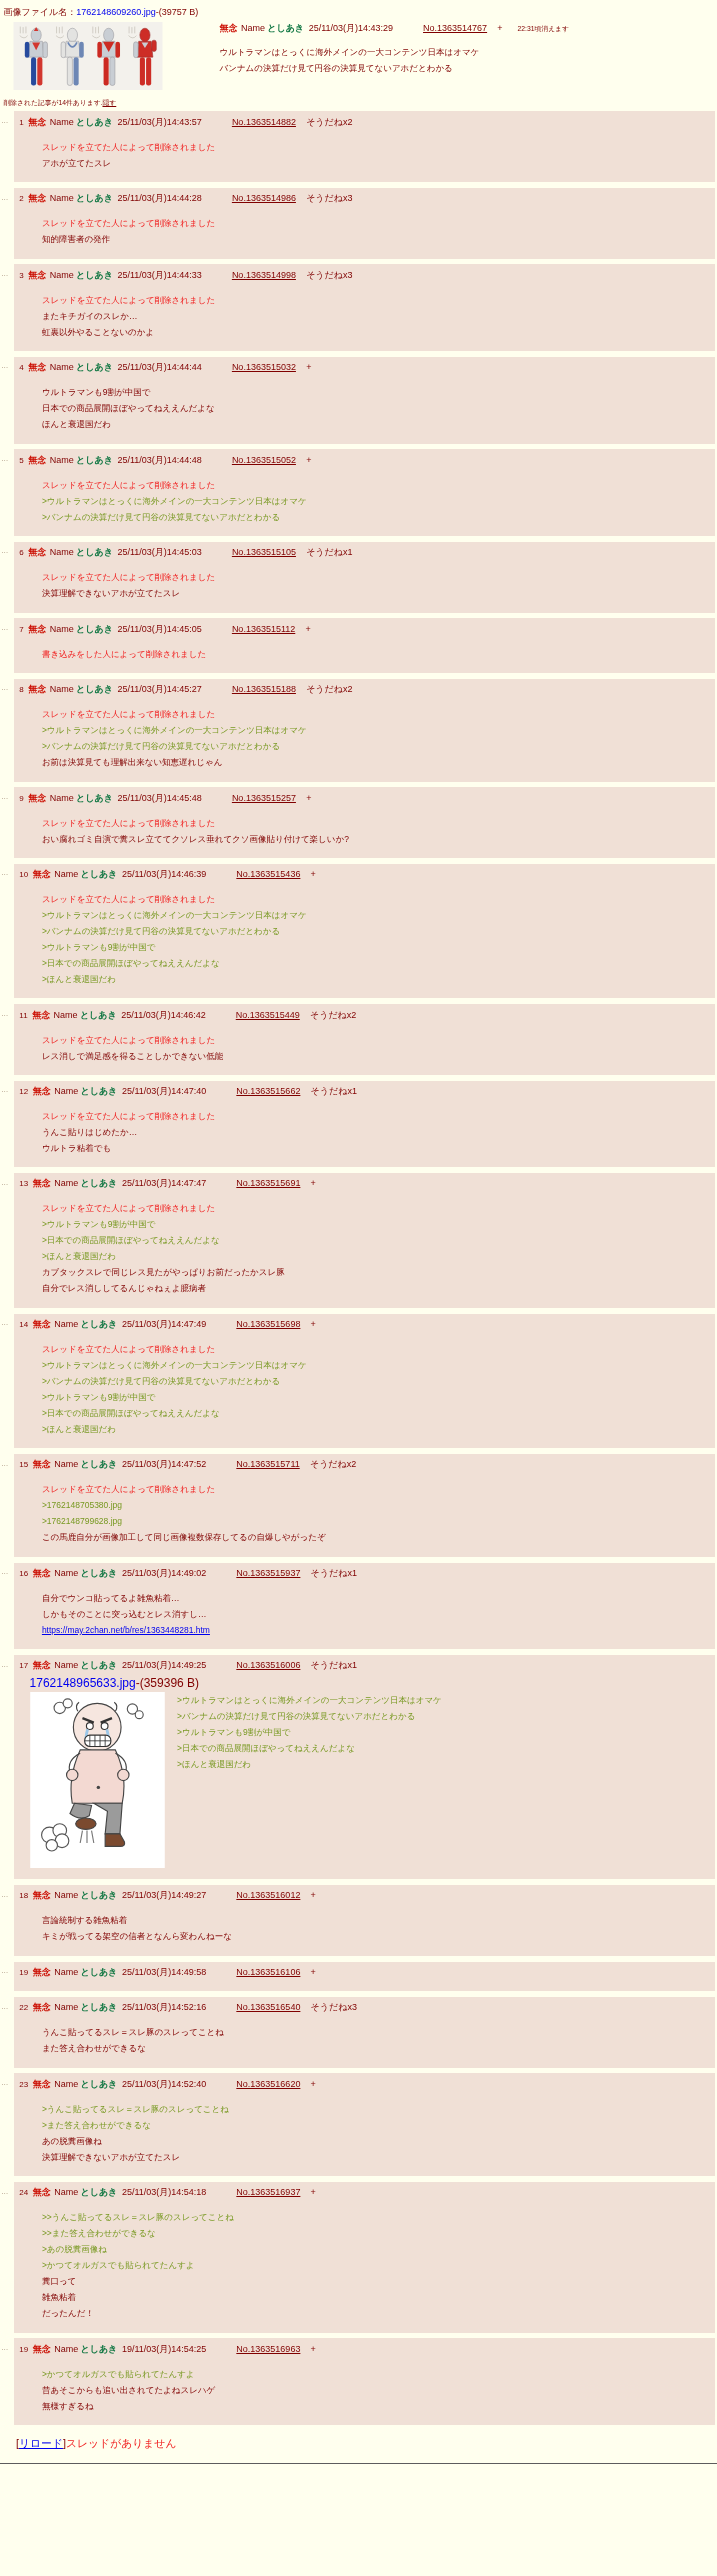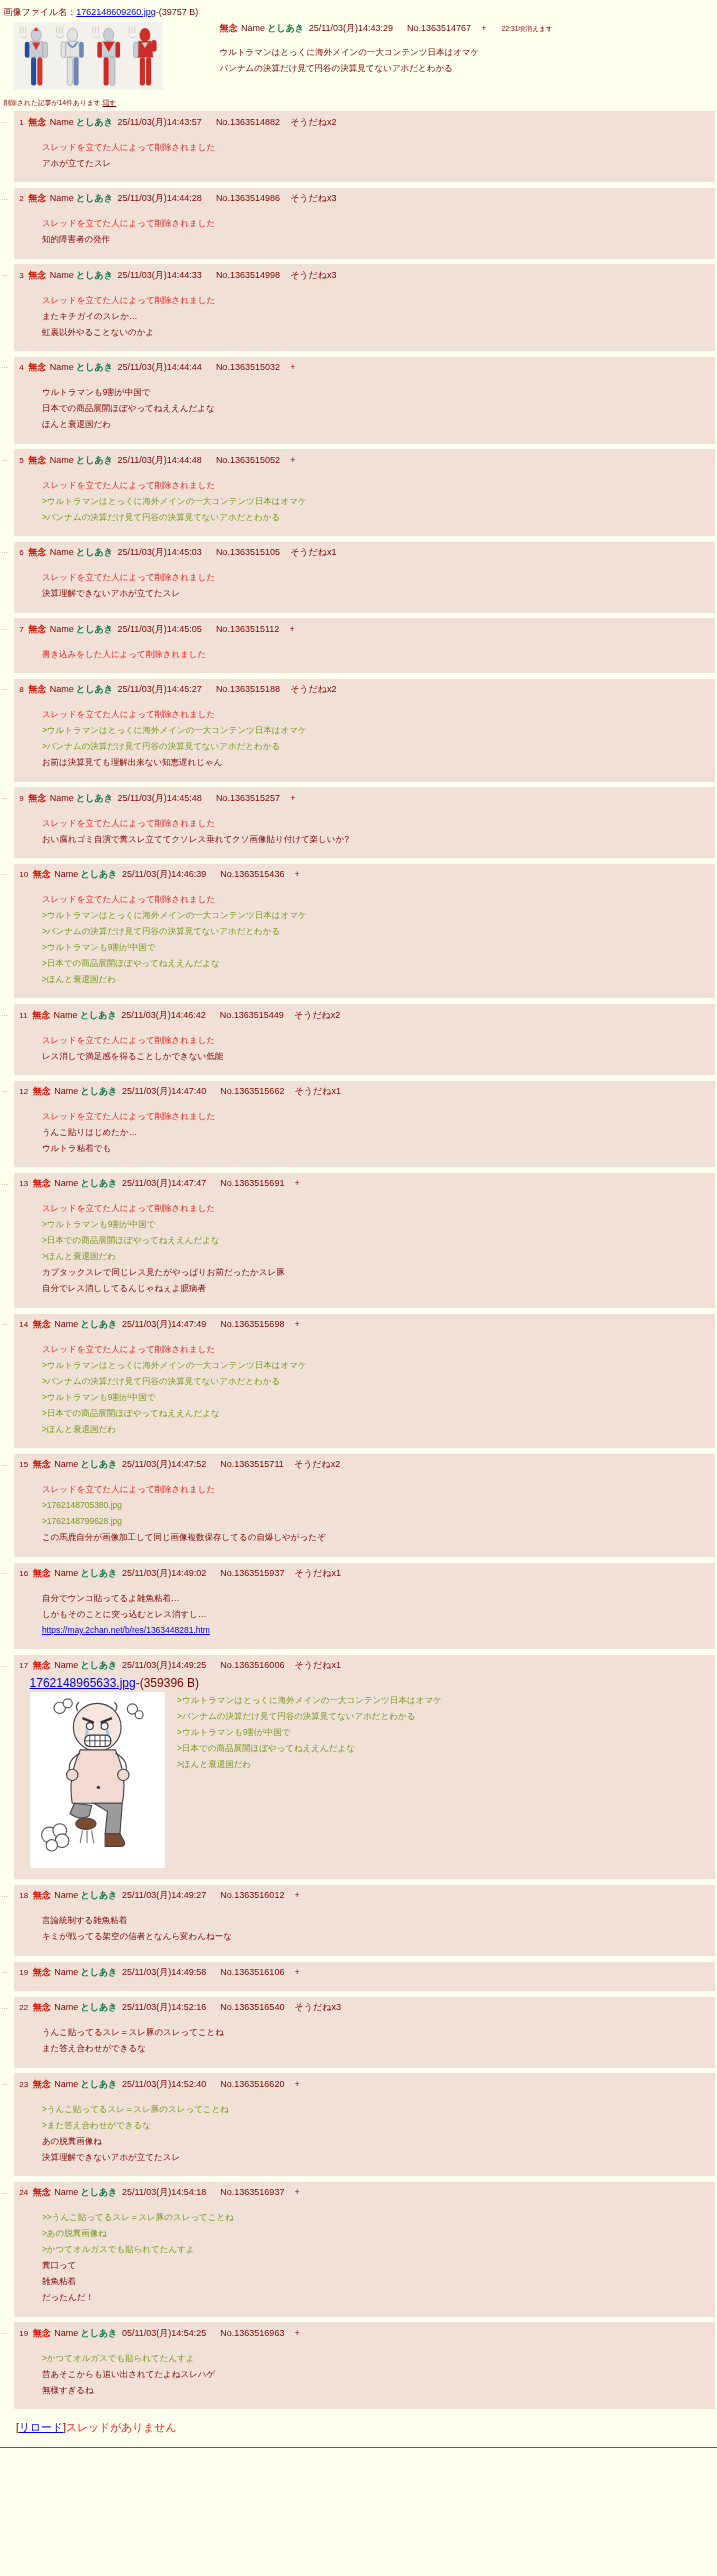--- a/index.html
+++ b/index.html
@@ -5,32 +5,32 @@
   html,body{margin:0;padding:0;}
   body{
     width:717px;
     background:#ffffee;
     color:#800000;
     font-family:"Liberation Sans","DejaVu Sans",sans-serif;
     font-size:8.5px;
   }
   a{cursor:pointer;}
   .topline{padding:5.7px 0 0 3.4px;font-size:9px;}
-  .blue{color:#0000ee;text-decoration:underline;}
+  .blue{color:#0000ee;}
   
   .op{display:flex;margin:3.4px 0 0 12.5px;align-items:flex-start;}
   .op-thumb{flex:none;width:150px;height:68px;display:block;}
   .op-thumb svg{display:block;}
   .op-right{margin-left:57px;}
   .op-head{font-size:9px;line-height:13.7px;white-space:nowrap;}
   .subject{color:#cc1105;font-weight:bold;}
   .name{color:#117743;font-weight:bold;margin-left:2.3px;}
   .nlabel{margin-left:3.4px;}
   .rdate{margin-left:4.6px;}
-  a.rno{color:#800000;margin-left:6px;padding-left:8px;}
+  a.rno{color:#800000;text-decoration:underline;margin-left:22px;padding-left:8px;}
   a.sodane{color:#800000;text-decoration:none;margin-left:10.2px;}
   .expire{font-size:6.8px;margin-left:15px;}
   .op-text{margin-top:9px;line-height:15.4px;}
   .delnotice{margin:8px 0 3.4px 3.4px;font-size:6.8px;}
   .hidelink{color:#800000;text-decoration:underline;}
   
   .row{display:flex;margin:0 2.3px 5.7px 1.1px;align-items:stretch;}
   .dots{flex:none;width:12.5px;padding-top:4.6px;font-size:7.4px;color:#9d8570;}
   .rbox{flex:1;background:#f0e0d6;padding:3.4px 4.6px 11.4px 2.3px;}
   .rhead{font-size:9px;line-height:15px;white-space:nowrap;}
@@ -494,34 +494,35 @@
 
   <div class="row">
     <span class="dots">…</span>
     <div class="rbox">
       <div class="rhead">
         <span class="rnum">24</span><span class="subject">無念</span><span class="nlabel">Name</span><span class="name">としあき</span><span class="rdate">25/11/03(月)14:54:18</span><a class="rno">No.1363516937</a><a class="sodane">+</a>
       </div>
 
       <blockquote>
           <div class="line l-q">&gt;&gt;うんこ貼ってるスレ＝スレ豚のスレってことね</div>
+          <div class="line l-q">&gt;&gt;また答え合わせができるな</div>
           <div class="line l-q">&gt;あの脱糞画像ね</div>
           <div class="line l-q">&gt;かつてオルガスでも貼られてたんすよ</div>
           <div class="line l-p">糞口って</div>
           <div class="line l-p">雑魚粘着</div>
           <div class="line l-p">だったんだ！</div>
         </blockquote>
     </div>
   </div>
 
   <div class="row">
     <span class="dots">…</span>
     <div class="rbox">
       <div class="rhead">
-        <span class="rnum">19</span><span class="subject">無念</span><span class="nlabel">Name</span><span class="name">としあき</span><span class="rdate">05/11/03(月)14:54:25</span><a class="rno">No.1363516963</a><a class="sodane">+</a>
+        <span class="rnum">19</span><span class="subject">無念</span><span class="nlabel">Name</span><span class="name">としあき</span><span class="rdate">19/11/03(月)14:54:25</span><a class="rno">No.1363516963</a><a class="sodane">+</a>
       </div>
 
       <blockquote>
           <div class="line l-q">&gt;かつてオルガスでも貼られてたんすよ</div>
           <div class="line l-p">昔あそこからも追い出されてたよねスレハゲ</div>
           <div class="line l-p">無様すぎるね</div>
         </blockquote>
     </div>
   </div>
 </div>

